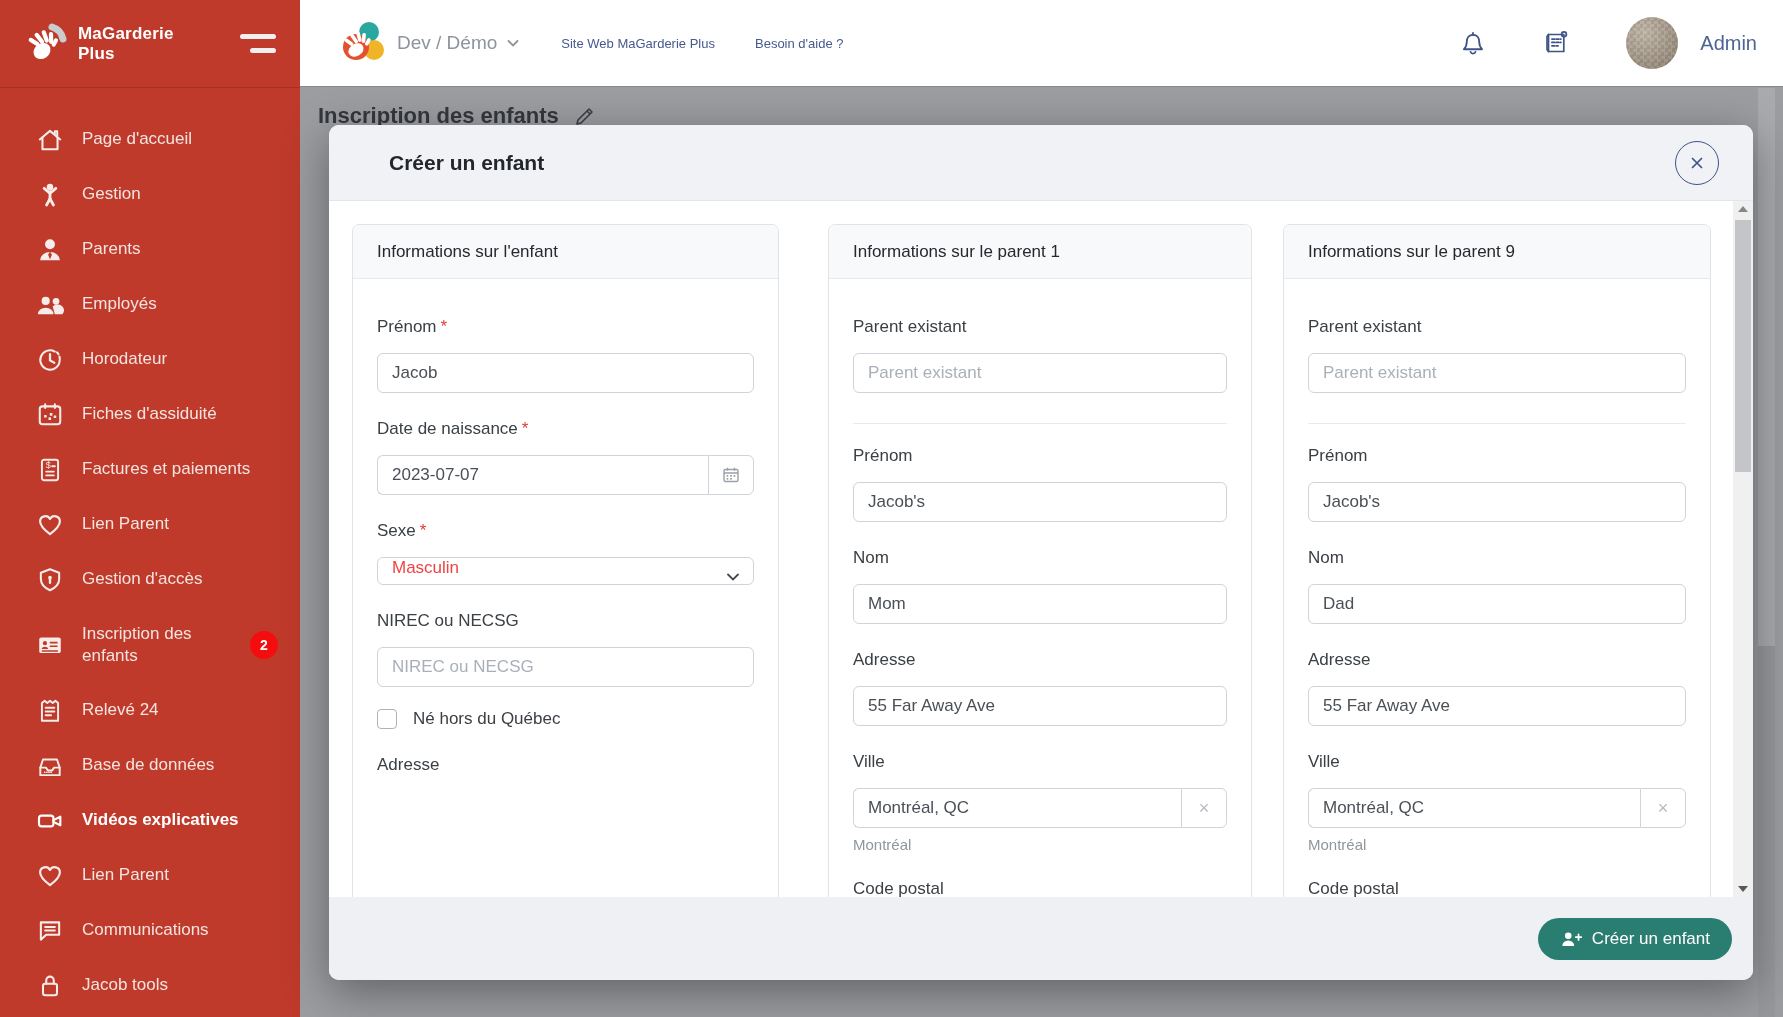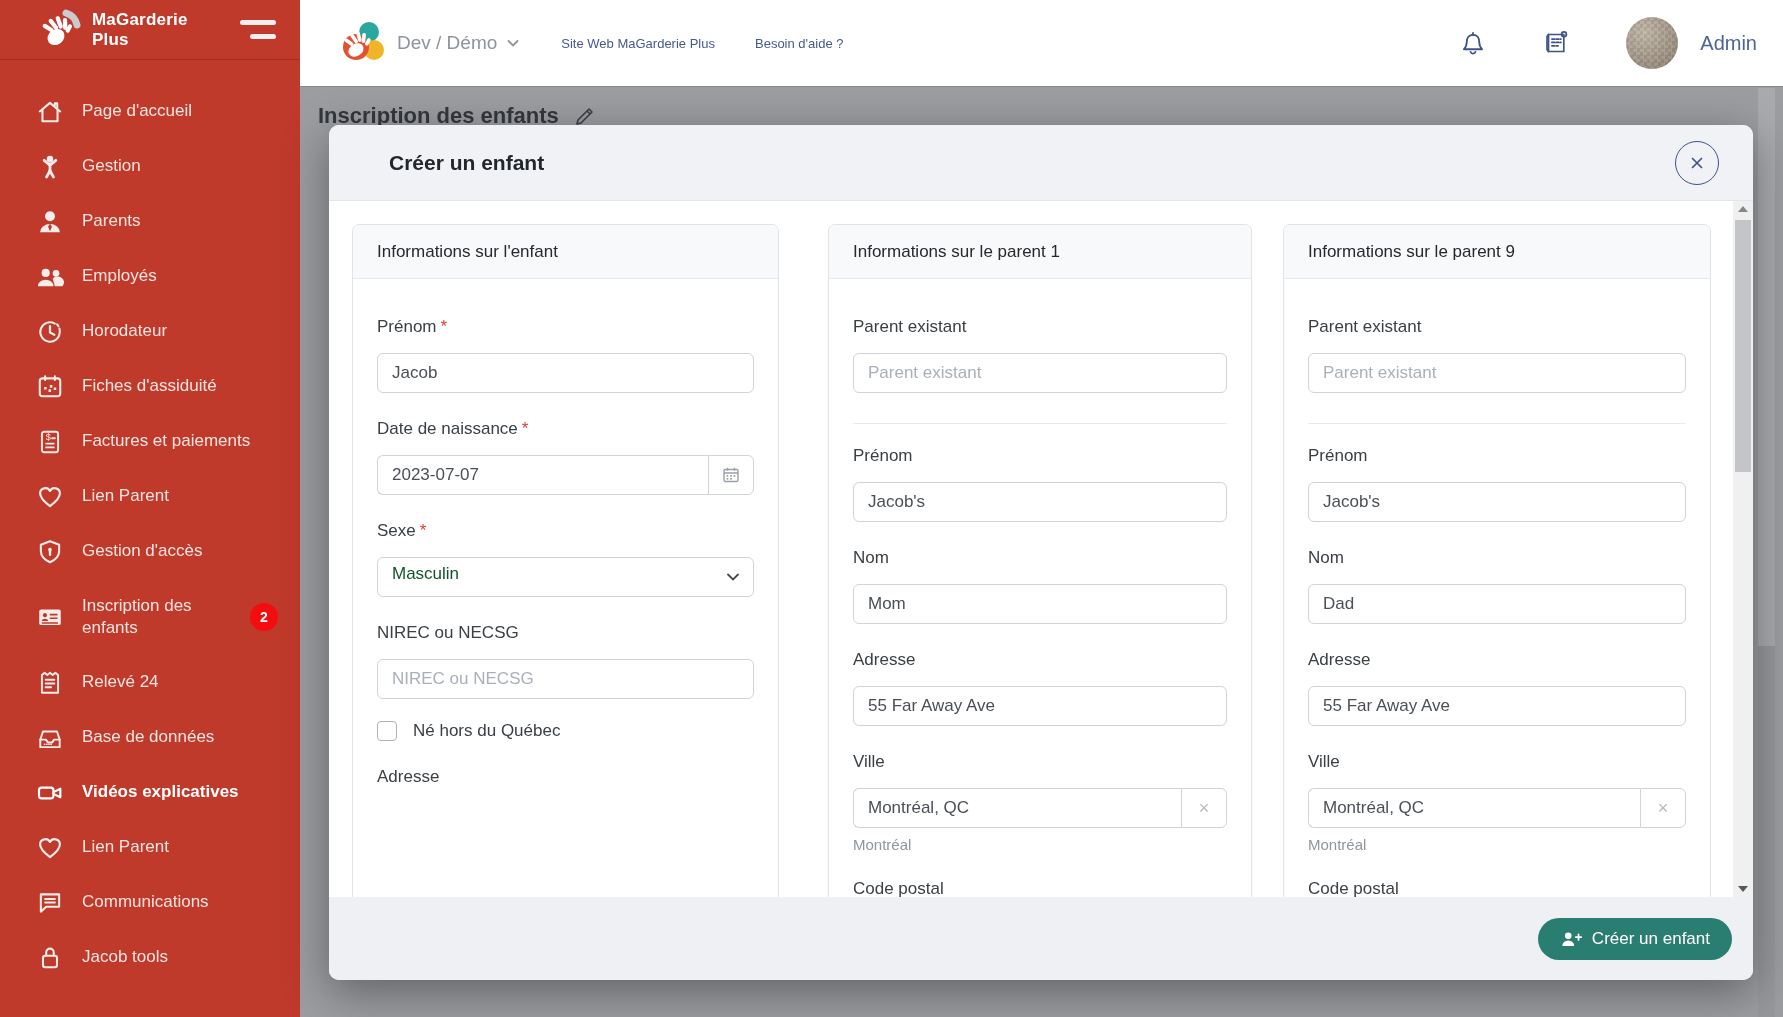--- a/index.html
+++ b/index.html
@@ -8,21 +8,21 @@
     font-family:"Liberation Sans", sans-serif;
     position:relative; overflow:hidden; background:#9b9da1;
   }
 
   
   .sidebar {
     position:absolute; left:0; top:0; width:300px; height:1017px;
     background:#bf3a2b; color:#f6ece9; z-index:40;
   }
   .brand {
-    height:60px; display:flex; align-items:center; padding:0 24px 0 36px;
+    height:88px; display:flex; align-items:center; padding:0 24px 0 22px;
     border-bottom:1px solid rgba(0,0,0,0.14);
   }
   .brand-logo { width:46px; height:46px; margin-right:10px; flex:0 0 auto; }
   .brand-name { font-size:17px; font-weight:bold; line-height:1.15; color:#fff; letter-spacing:.2px; }
   .brand-burger { margin-left:auto; width:36px; cursor:pointer; }
   .brand-burger .bar { height:5px; background:#f3efee; border-radius:3px; }
   .brand-burger .bar + .bar { margin-top:9px; width:26px; margin-left:auto; }
 
   .nav { padding-top:24px; }
   .nav-item {
@@ -120,22 +120,22 @@
   .igroup { display:flex; }
   .igroup .tinput { border-radius:6px 0 0 6px; border-right:none; flex:1; }
   .iappend {
     width:46px; height:40px; border:1px solid #ced4da; border-radius:0 6px 6px 0;
     background:#fff; display:flex; align-items:center; justify-content:center; cursor:pointer;
   }
   .iappend .xmark { color:#b4bac1; font-size:18px; }
   .selwrap { position:relative; }
   .tselect {
     -webkit-appearance:none; appearance:none;
-    width:100%; height:40px; border:1px solid #ced4da; border-radius:6px;
-    padding:0 36px 8px 14px; font-size:17px; color:#14532d; background:#fff; outline:none;
+    width:100%; height:28px; border:1px solid #ced4da; border-radius:6px;
+    padding:0 36px 8px 14px; font-size:17px; color:#ef4444; background:#fff; outline:none;
     font-family:"Liberation Sans", sans-serif;
   }
   .selwrap svg { position:absolute; right:12px; top:11px; pointer-events:none; }
   .divider { border:none; border-top:1px solid #e8eaee; margin:30px 0 0 0; }
   .divider + .field { margin-top:22px; }
   .check-row { margin-top:22px; display:flex; align-items:center; cursor:pointer; }
   .checkbox {
     width:20px; height:20px; border:1.5px solid #aeb4bc; border-radius:4px; background:#fff;
     margin-right:16px; flex:0 0 auto;
   }

